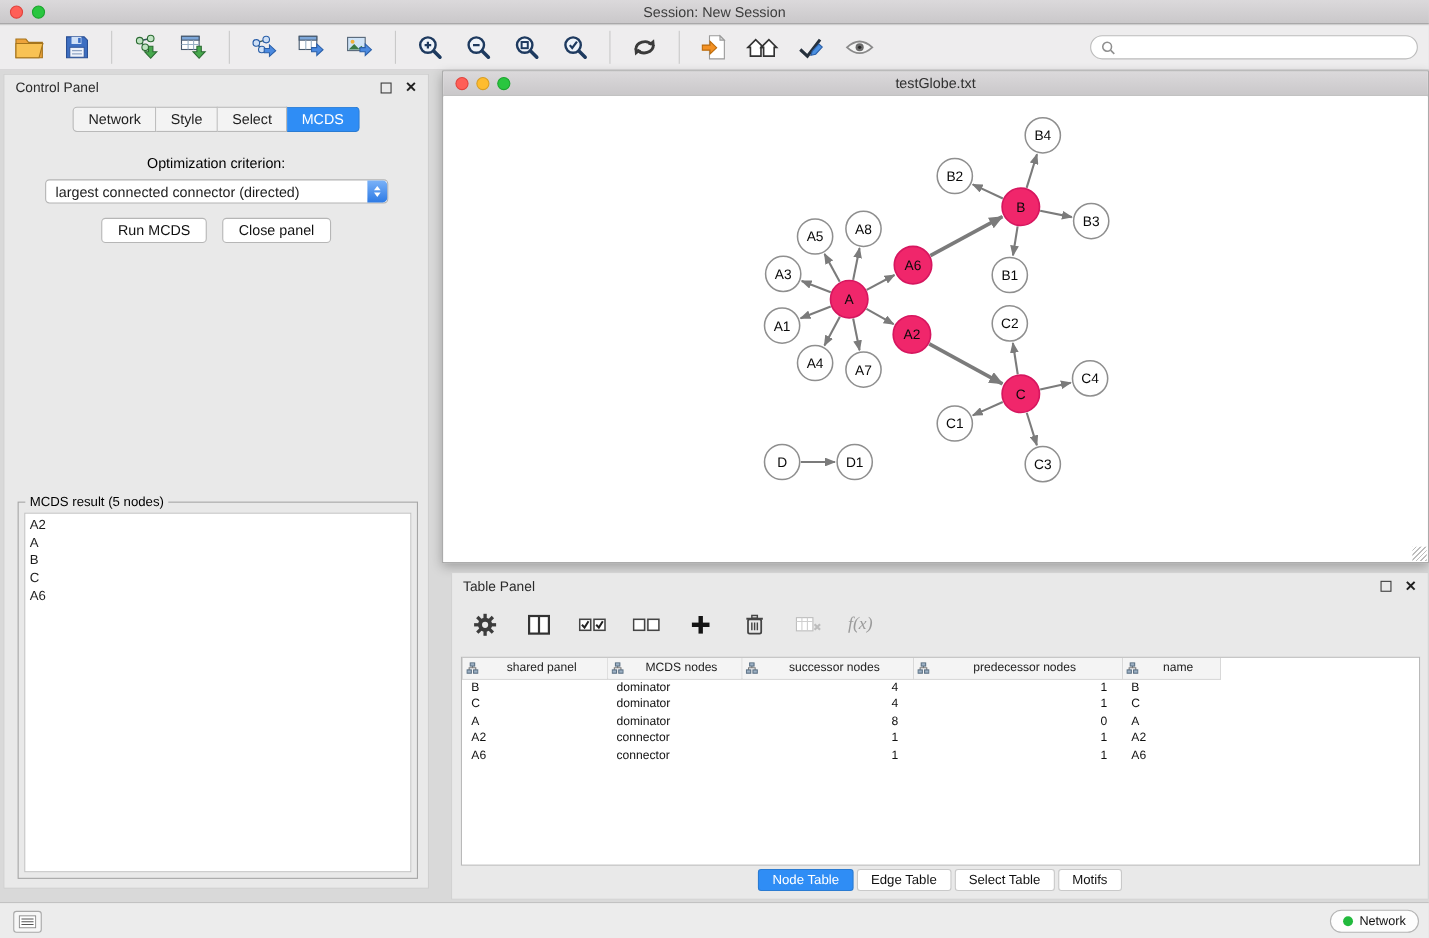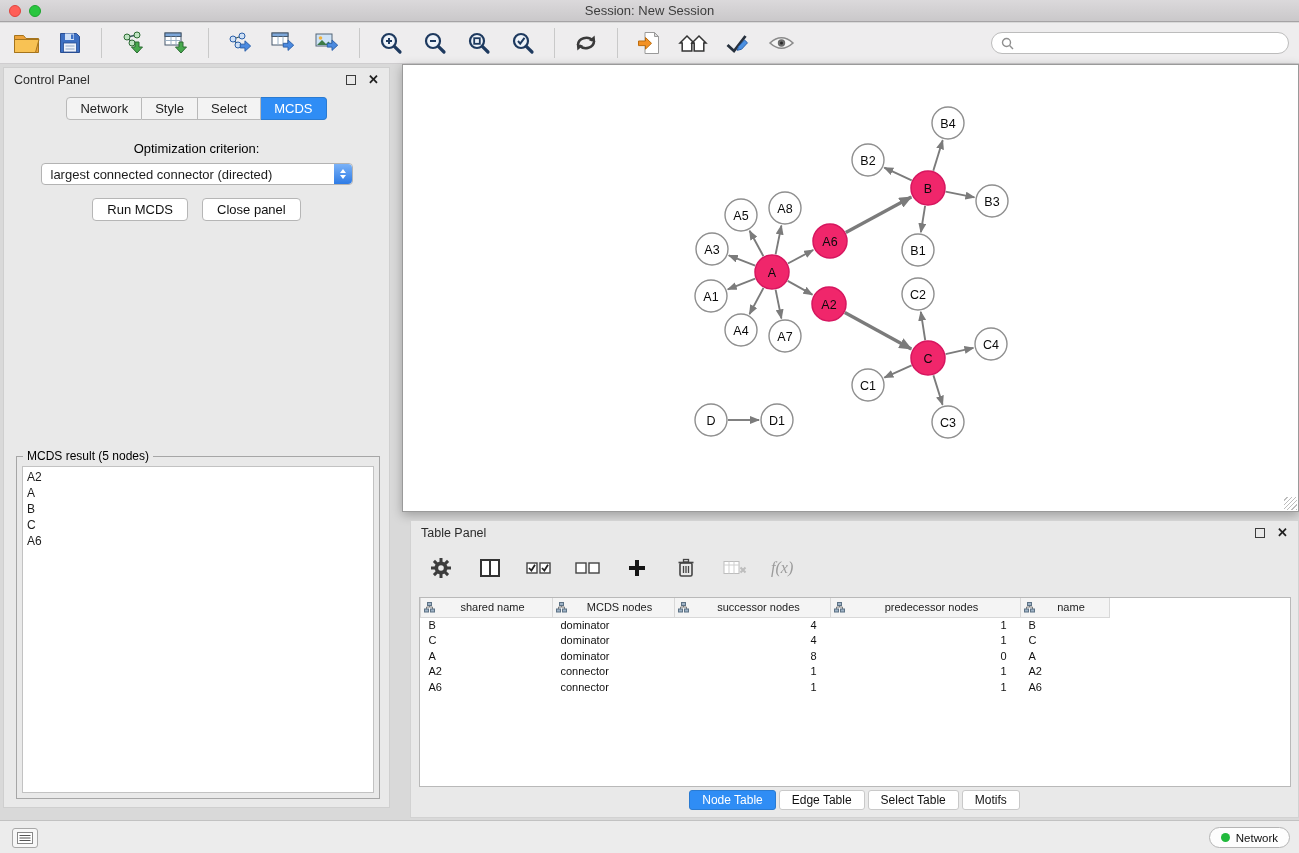--- a/index.html
+++ b/index.html
@@ -282,20 +282,28 @@
         <div class="result-item">A2</div>
         <div class="result-item">A</div>
         <div class="result-item">B</div>
         <div class="result-item">C</div>
         <div class="result-item">A6</div>
       </div>
   </div>
 </div>
 
 <div class="network-window">
+  <div class="nw-titlebar">
+    <div class="nw-traffic">
+      <span class="tl red"></span>
+      <span class="tl yellow"></span>
+      <span class="tl green"></span>
+    </div>
+    <div class="nw-title">testGlobe.txt</div>
+  </div>
   <div class="nw-content">
     <svg class="network" width="895" height="424" viewBox="0 0 895 424">
       <defs>
         <marker id="arrow" markerWidth="10" markerHeight="8" refX="9" refY="4" orient="auto" markerUnits="userSpaceOnUse">
           <path class="arrowhead" d="M0,0 L10,4 L0,8 Z"></path>
         </marker>
         <marker id="arrowWide" markerWidth="14" markerHeight="11" refX="12" refY="5.5" orient="auto" markerUnits="userSpaceOnUse">
           <path class="arrowhead" d="M0,0 L13,5.5 L0,11 Z"></path>
         </marker>
       </defs>
@@ -482,21 +490,21 @@
   </div>
   <div class="table-wrap">
     <table class="node-table">
       <thead>
           <tr>
             <th style="width: 132px;"><svg width="11" height="11" viewBox="0 0 11 11">
                 <path d="M5.5 2.5 v2.5 M2.5 8.5 V5 h6 v3.5" stroke="#7a7a7a" fill="none"></path>
                 <rect x="3.5" y="0.5" width="4" height="3" fill="#9db1c5" stroke="#5d7285"></rect>
                 <rect x="0.5" y="7" width="4" height="3" fill="#9db1c5" stroke="#5d7285"></rect>
                 <rect x="6.5" y="7" width="4" height="3" fill="#9db1c5" stroke="#5d7285"></rect>
-              </svg><span class="th-label">shared name</span></th>
+              </svg><span class="th-label">shared panel</span></th>
             <th style="width: 122px;"><svg width="11" height="11" viewBox="0 0 11 11">
                 <path d="M5.5 2.5 v2.5 M2.5 8.5 V5 h6 v3.5" stroke="#7a7a7a" fill="none"></path>
                 <rect x="3.5" y="0.5" width="4" height="3" fill="#9db1c5" stroke="#5d7285"></rect>
                 <rect x="0.5" y="7" width="4" height="3" fill="#9db1c5" stroke="#5d7285"></rect>
                 <rect x="6.5" y="7" width="4" height="3" fill="#9db1c5" stroke="#5d7285"></rect>
               </svg><span class="th-label">MCDS nodes</span></th>
             <th style="width: 156px;"><svg width="11" height="11" viewBox="0 0 11 11">
                 <path d="M5.5 2.5 v2.5 M2.5 8.5 V5 h6 v3.5" stroke="#7a7a7a" fill="none"></path>
                 <rect x="3.5" y="0.5" width="4" height="3" fill="#9db1c5" stroke="#5d7285"></rect>
                 <rect x="0.5" y="7" width="4" height="3" fill="#9db1c5" stroke="#5d7285"></rect>

